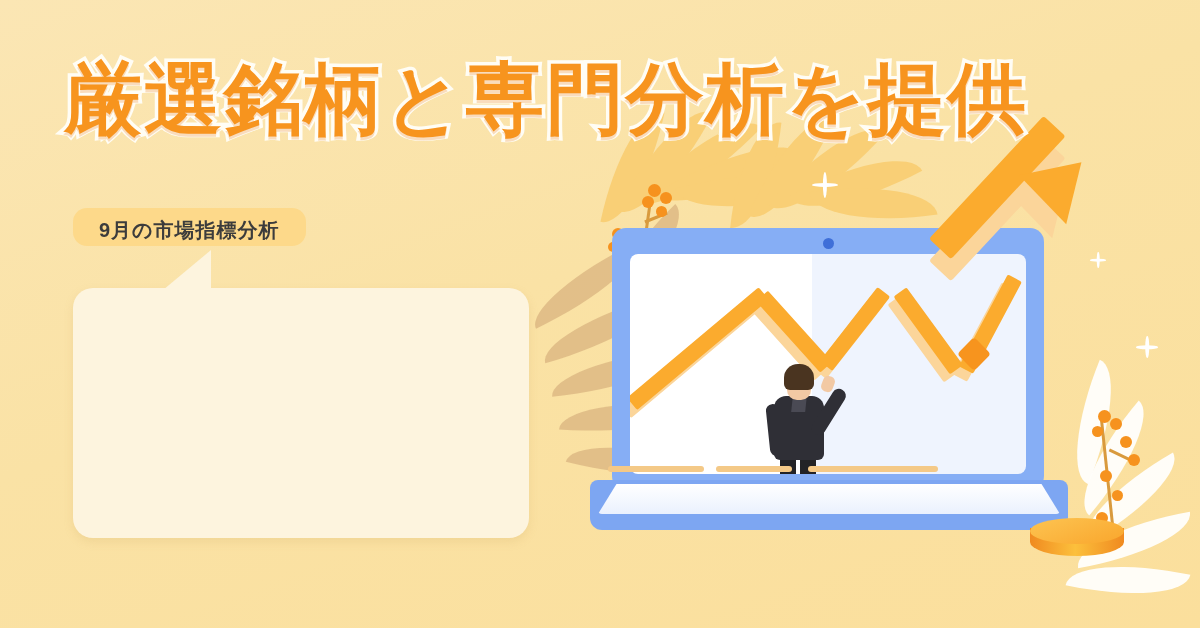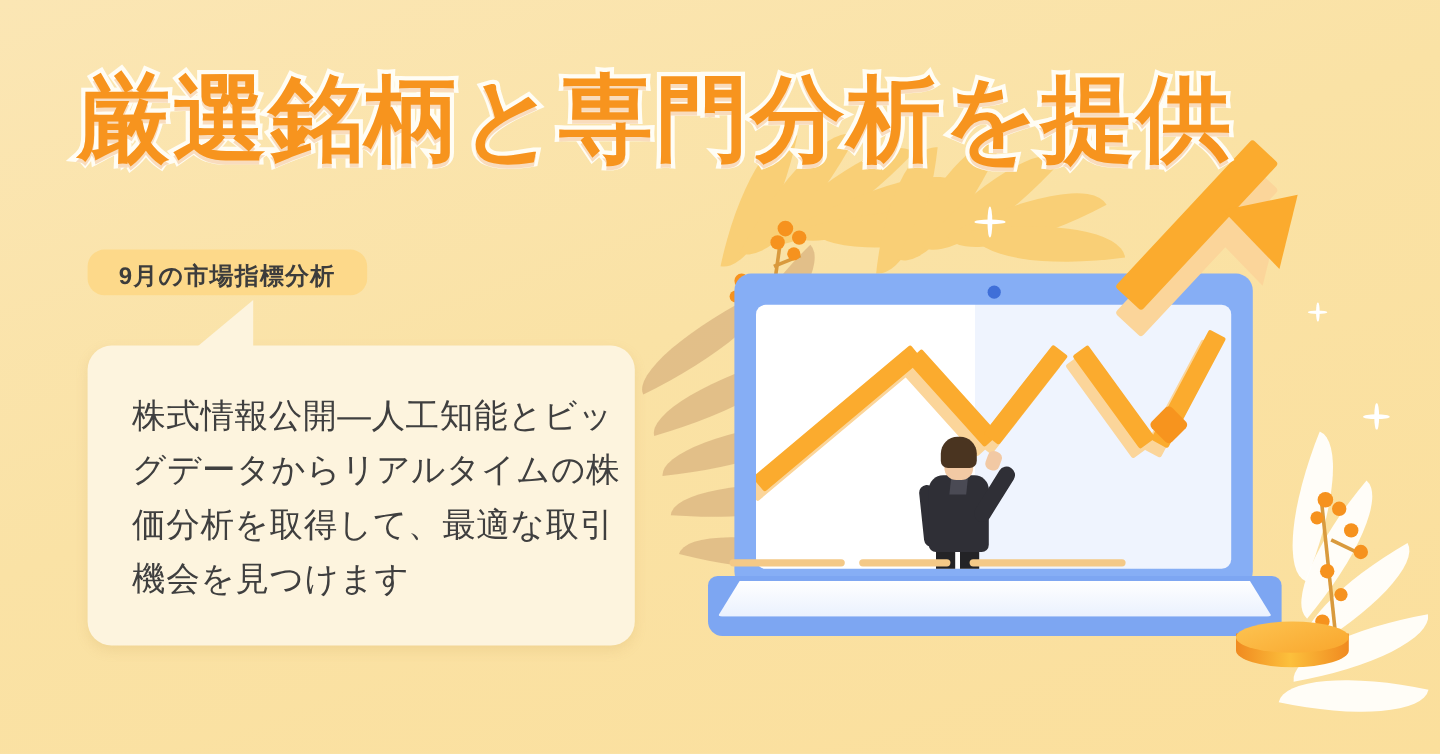--- a/index.html
+++ b/index.html
@@ -306,15 +306,14 @@
     <div id="coin-body"></div>
     <div id="coin-top"></div>
   </div>
 
   <div id="headline">厳選銘柄と専門分析を提供</div>
 
   <div id="badge">9月の市場指標分析</div>
 
   <div id="card"></div>
   <div id="card-tail"></div>
-  <div id="card-text">株式情報公開—人工知能とビッグデータからリアルタイムの株価分析を取得して、最適な取引機会を見つけます</div>
 
 </div>
 
 </body></html>

